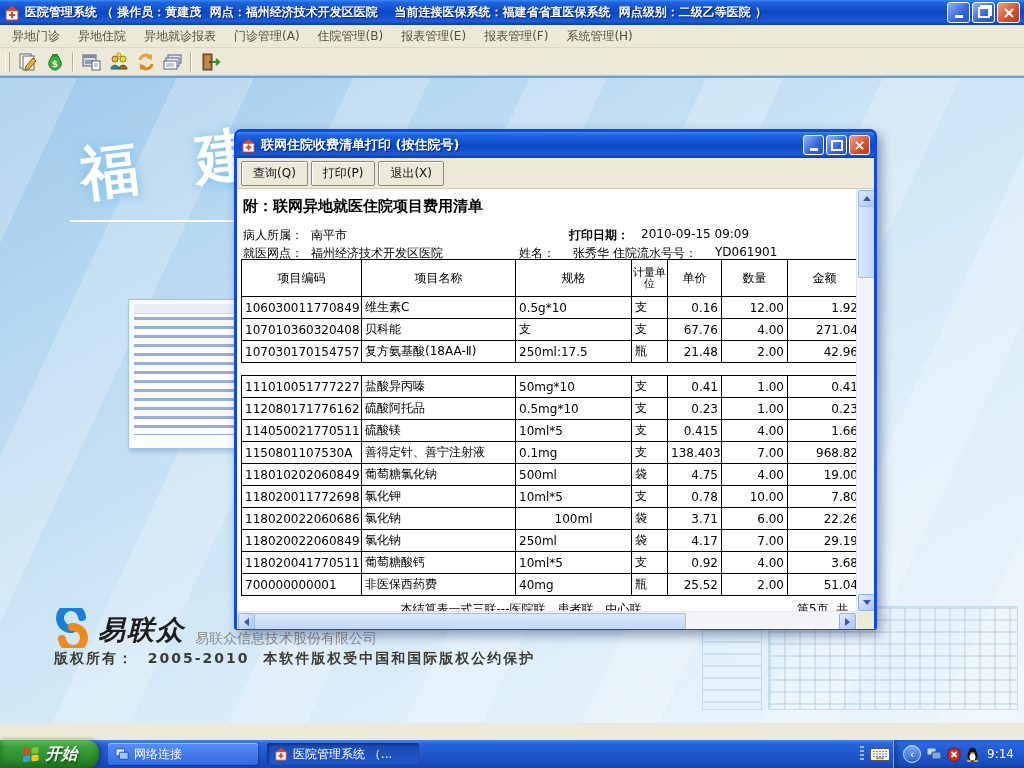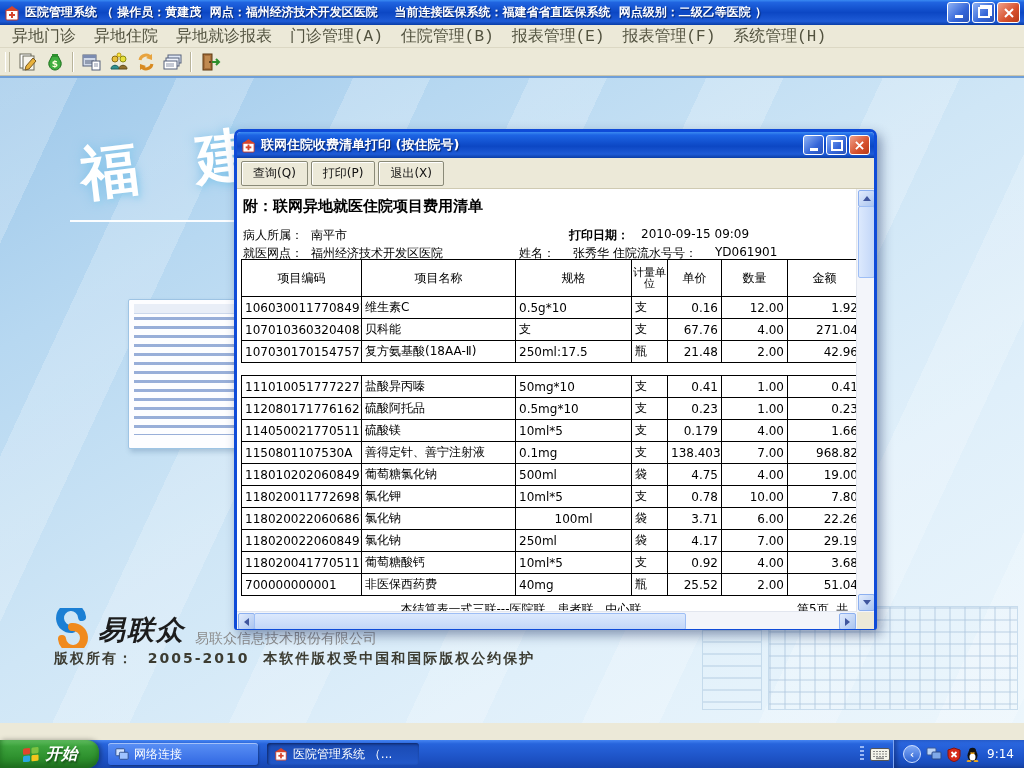--- a/index.html
+++ b/index.html
@@ -15,21 +15,21 @@
   .winbtn{width:21px;height:19px;margin-left:2px;border:1px solid #fff;border-radius:3px;
     display:flex;align-items:center;justify-content:center;flex:none;}
   .btn-blue{background:linear-gradient(135deg,#8fb3f5 0%,#3465d8 60%,#2a53b8 100%);}
   .btn-red{background:linear-gradient(135deg,#efa08a 0%,#d6502c 60%,#b83a18 100%);}
   .g-min{width:8px;height:3px;background:#fff;margin-top:8px;}
   .g-restore{width:8px;height:7px;border:2px solid #fff;box-shadow:2px -2px 0 0 #fff;}
 
   
   .menubar{position:absolute;top:25px;left:0;right:0;height:22px;background:#ece9d8;
     border-bottom:1px solid #dcd8c4;display:flex;align-items:center;padding-left:4px;}
-  .menu-item{font-size:16px;color:#52523f;padding:2px 10px 2px 8px;white-space:nowrap;font-family:Liberation Mono, monospace;}
+  .menu-item{font-size:12px;color:#52523f;padding:2px 10px 2px 8px;white-space:nowrap;}
   .toolbar{position:absolute;top:48px;left:0;right:0;height:27px;background:#ece9d8;
     display:flex;align-items:center;padding-left:5px;border-bottom:1px solid #cbc6ad;}
   .grip{width:3px;height:20px;margin-right:4px;border-left:1px solid #fff;border-right:1px solid #b9b49a;}
   .tbtn{width:27px;height:24px;display:flex;align-items:center;justify-content:center;}
   .tsep{width:1px;height:20px;background:#b9b49a;border-right:1px solid #fff;margin:0 4px;}
 
   
   .desktop{position:absolute;top:76px;left:0;width:1024px;height:645px;overflow:hidden;
     border-top:2px solid #6f9fd8;
     background:linear-gradient(150deg,#9ec8ea 0%,#b7d8f1 22%,#cfe6f6 48%,#dfeffa 72%,#ecf6fc 100%);}
@@ -391,21 +391,21 @@
                   <td style="text-align: left;">支</td>
                   <td style="text-align: right;">0.23</td>
                   <td style="text-align: right;">1.00</td>
                   <td style="text-align: right;">0.23</td>
                 </tr>
                 <tr>
                   <td style="text-align: left;">11405002177051110101</td>
                   <td style="text-align: left;">硫酸镁</td>
                   <td style="text-align: left;">10ml*5</td>
                   <td style="text-align: left;">支</td>
-                  <td style="text-align: right;">0.179</td>
+                  <td style="text-align: right;">0.415</td>
                   <td style="text-align: right;">4.00</td>
                   <td style="text-align: right;">1.66</td>
                 </tr>
                 <tr>
                   <td style="text-align: left;">1150801107530A</td>
                   <td style="text-align: left;">善得定针、善宁注射液</td>
                   <td style="text-align: left;">0.1mg</td>
                   <td style="text-align: left;">支</td>
                   <td style="text-align: right;">138.403</td>
                   <td style="text-align: right;">7.00</td>

